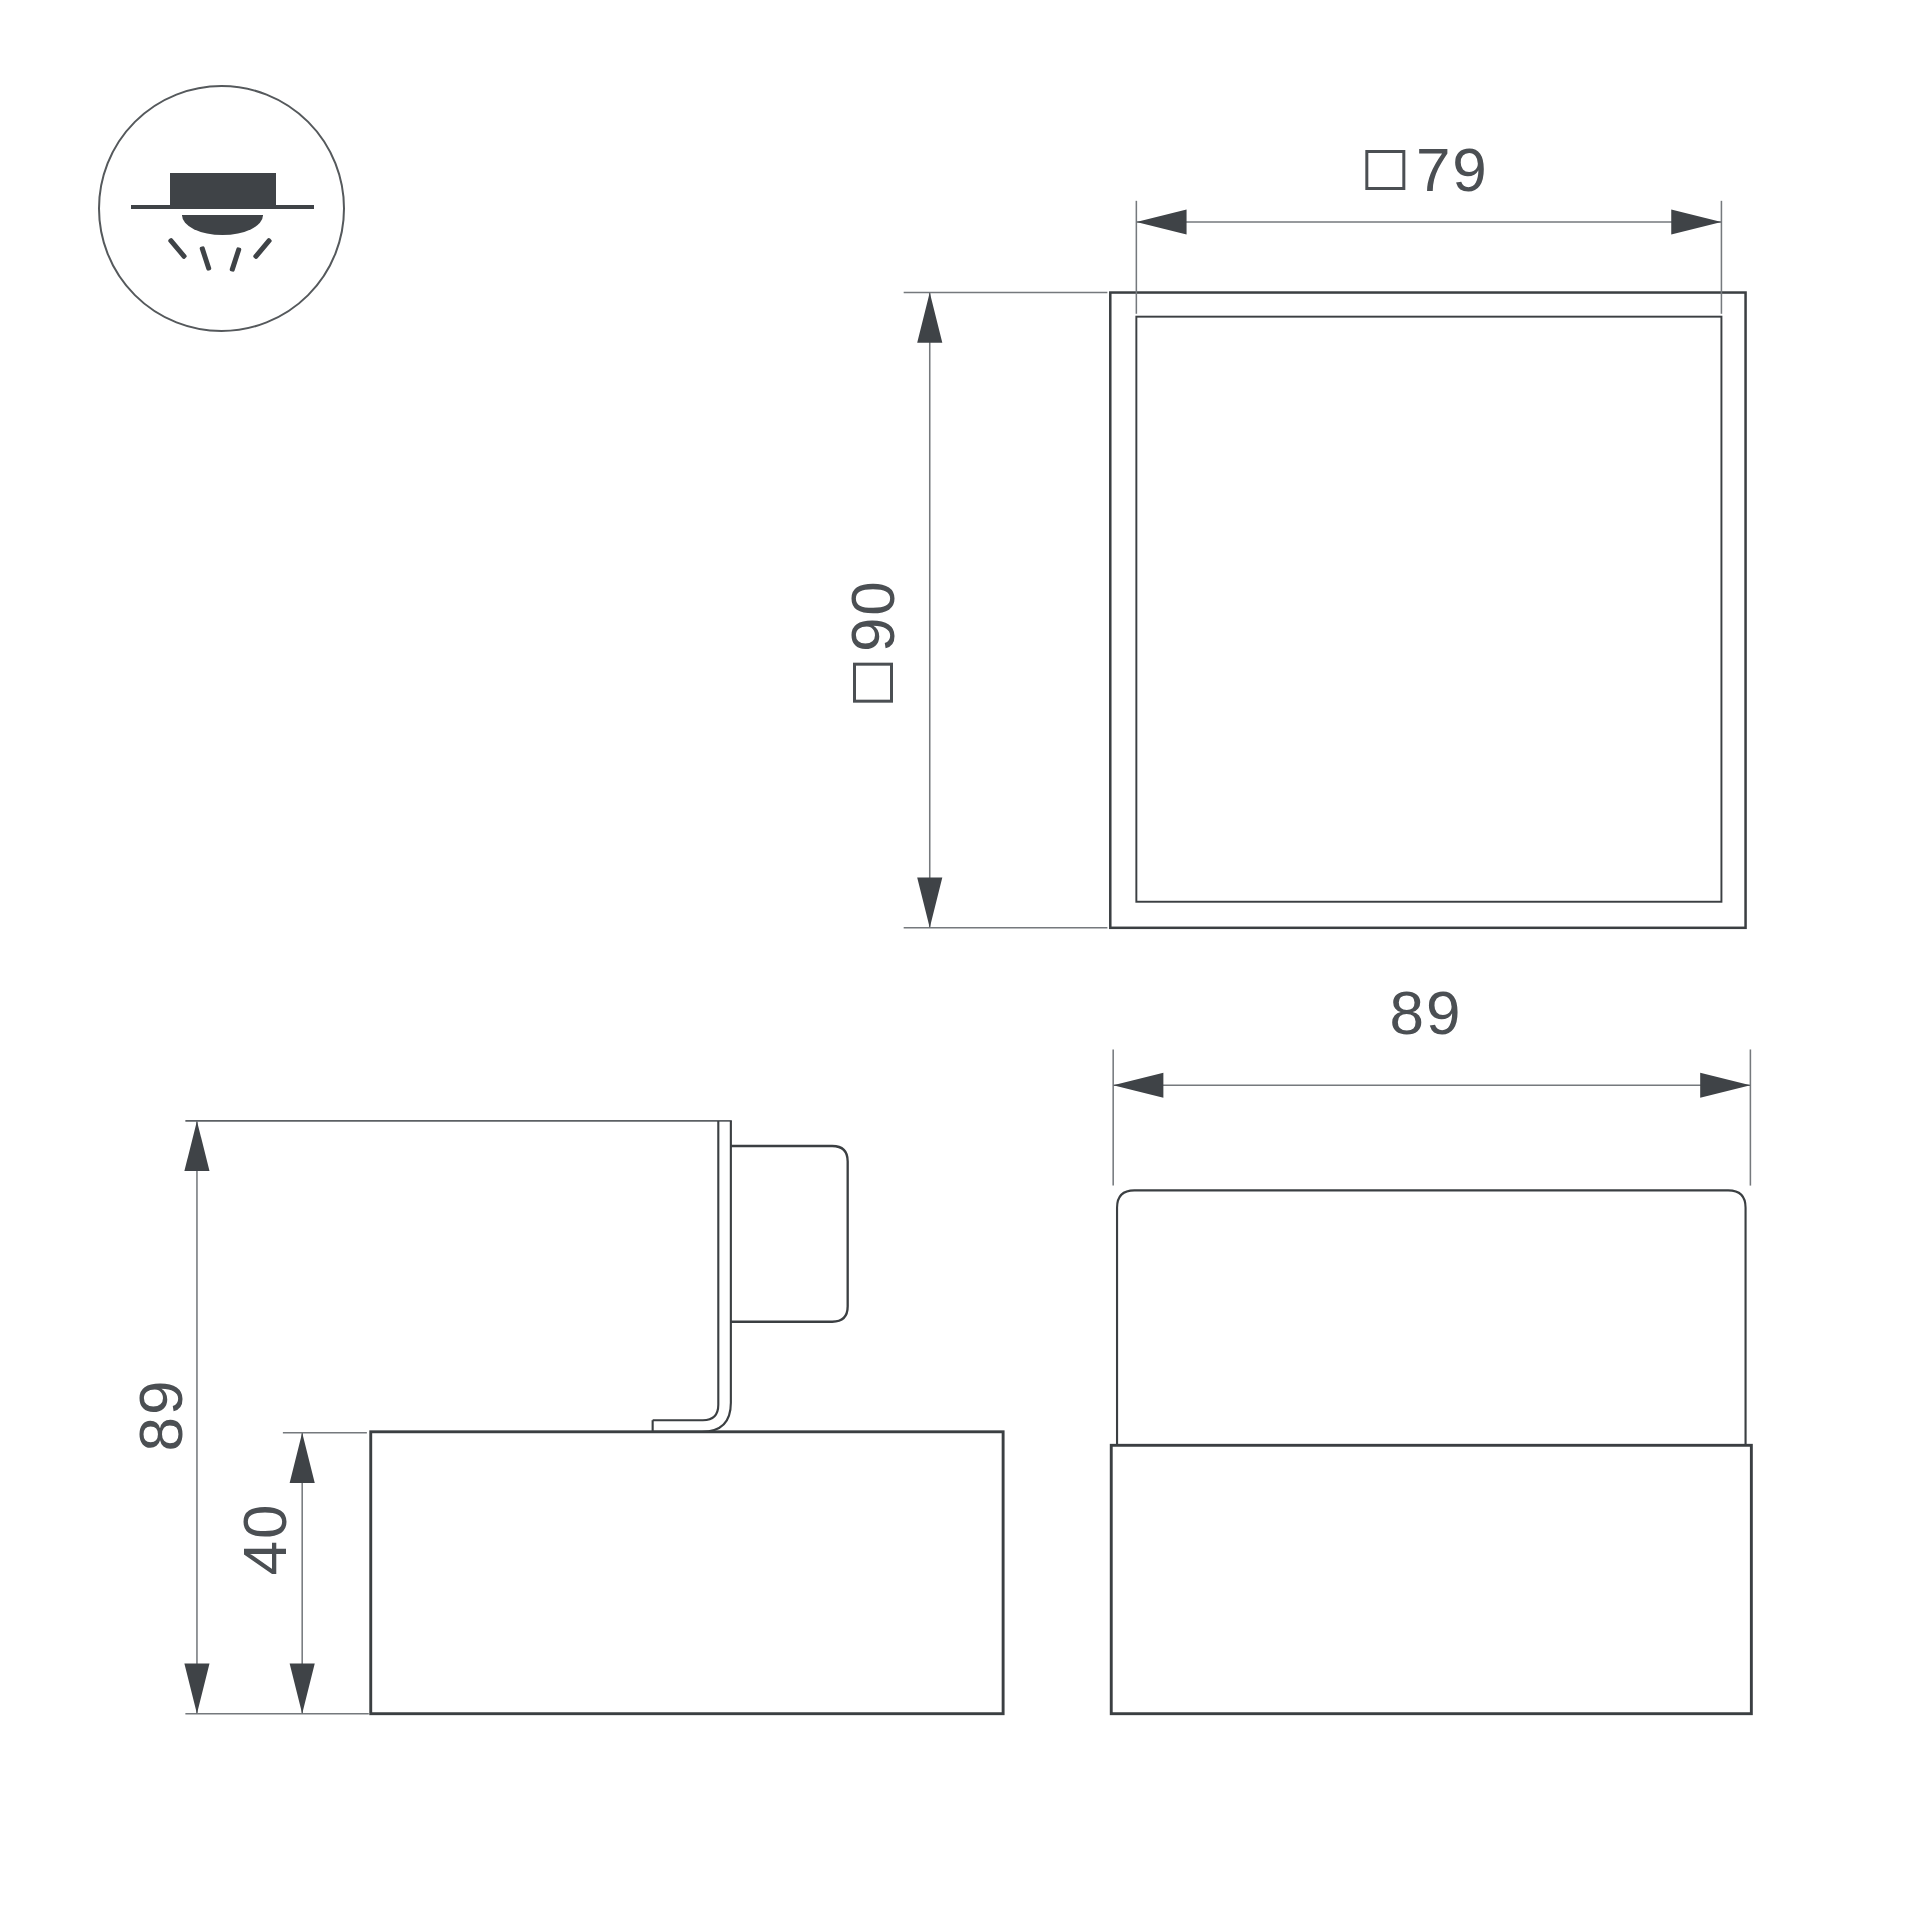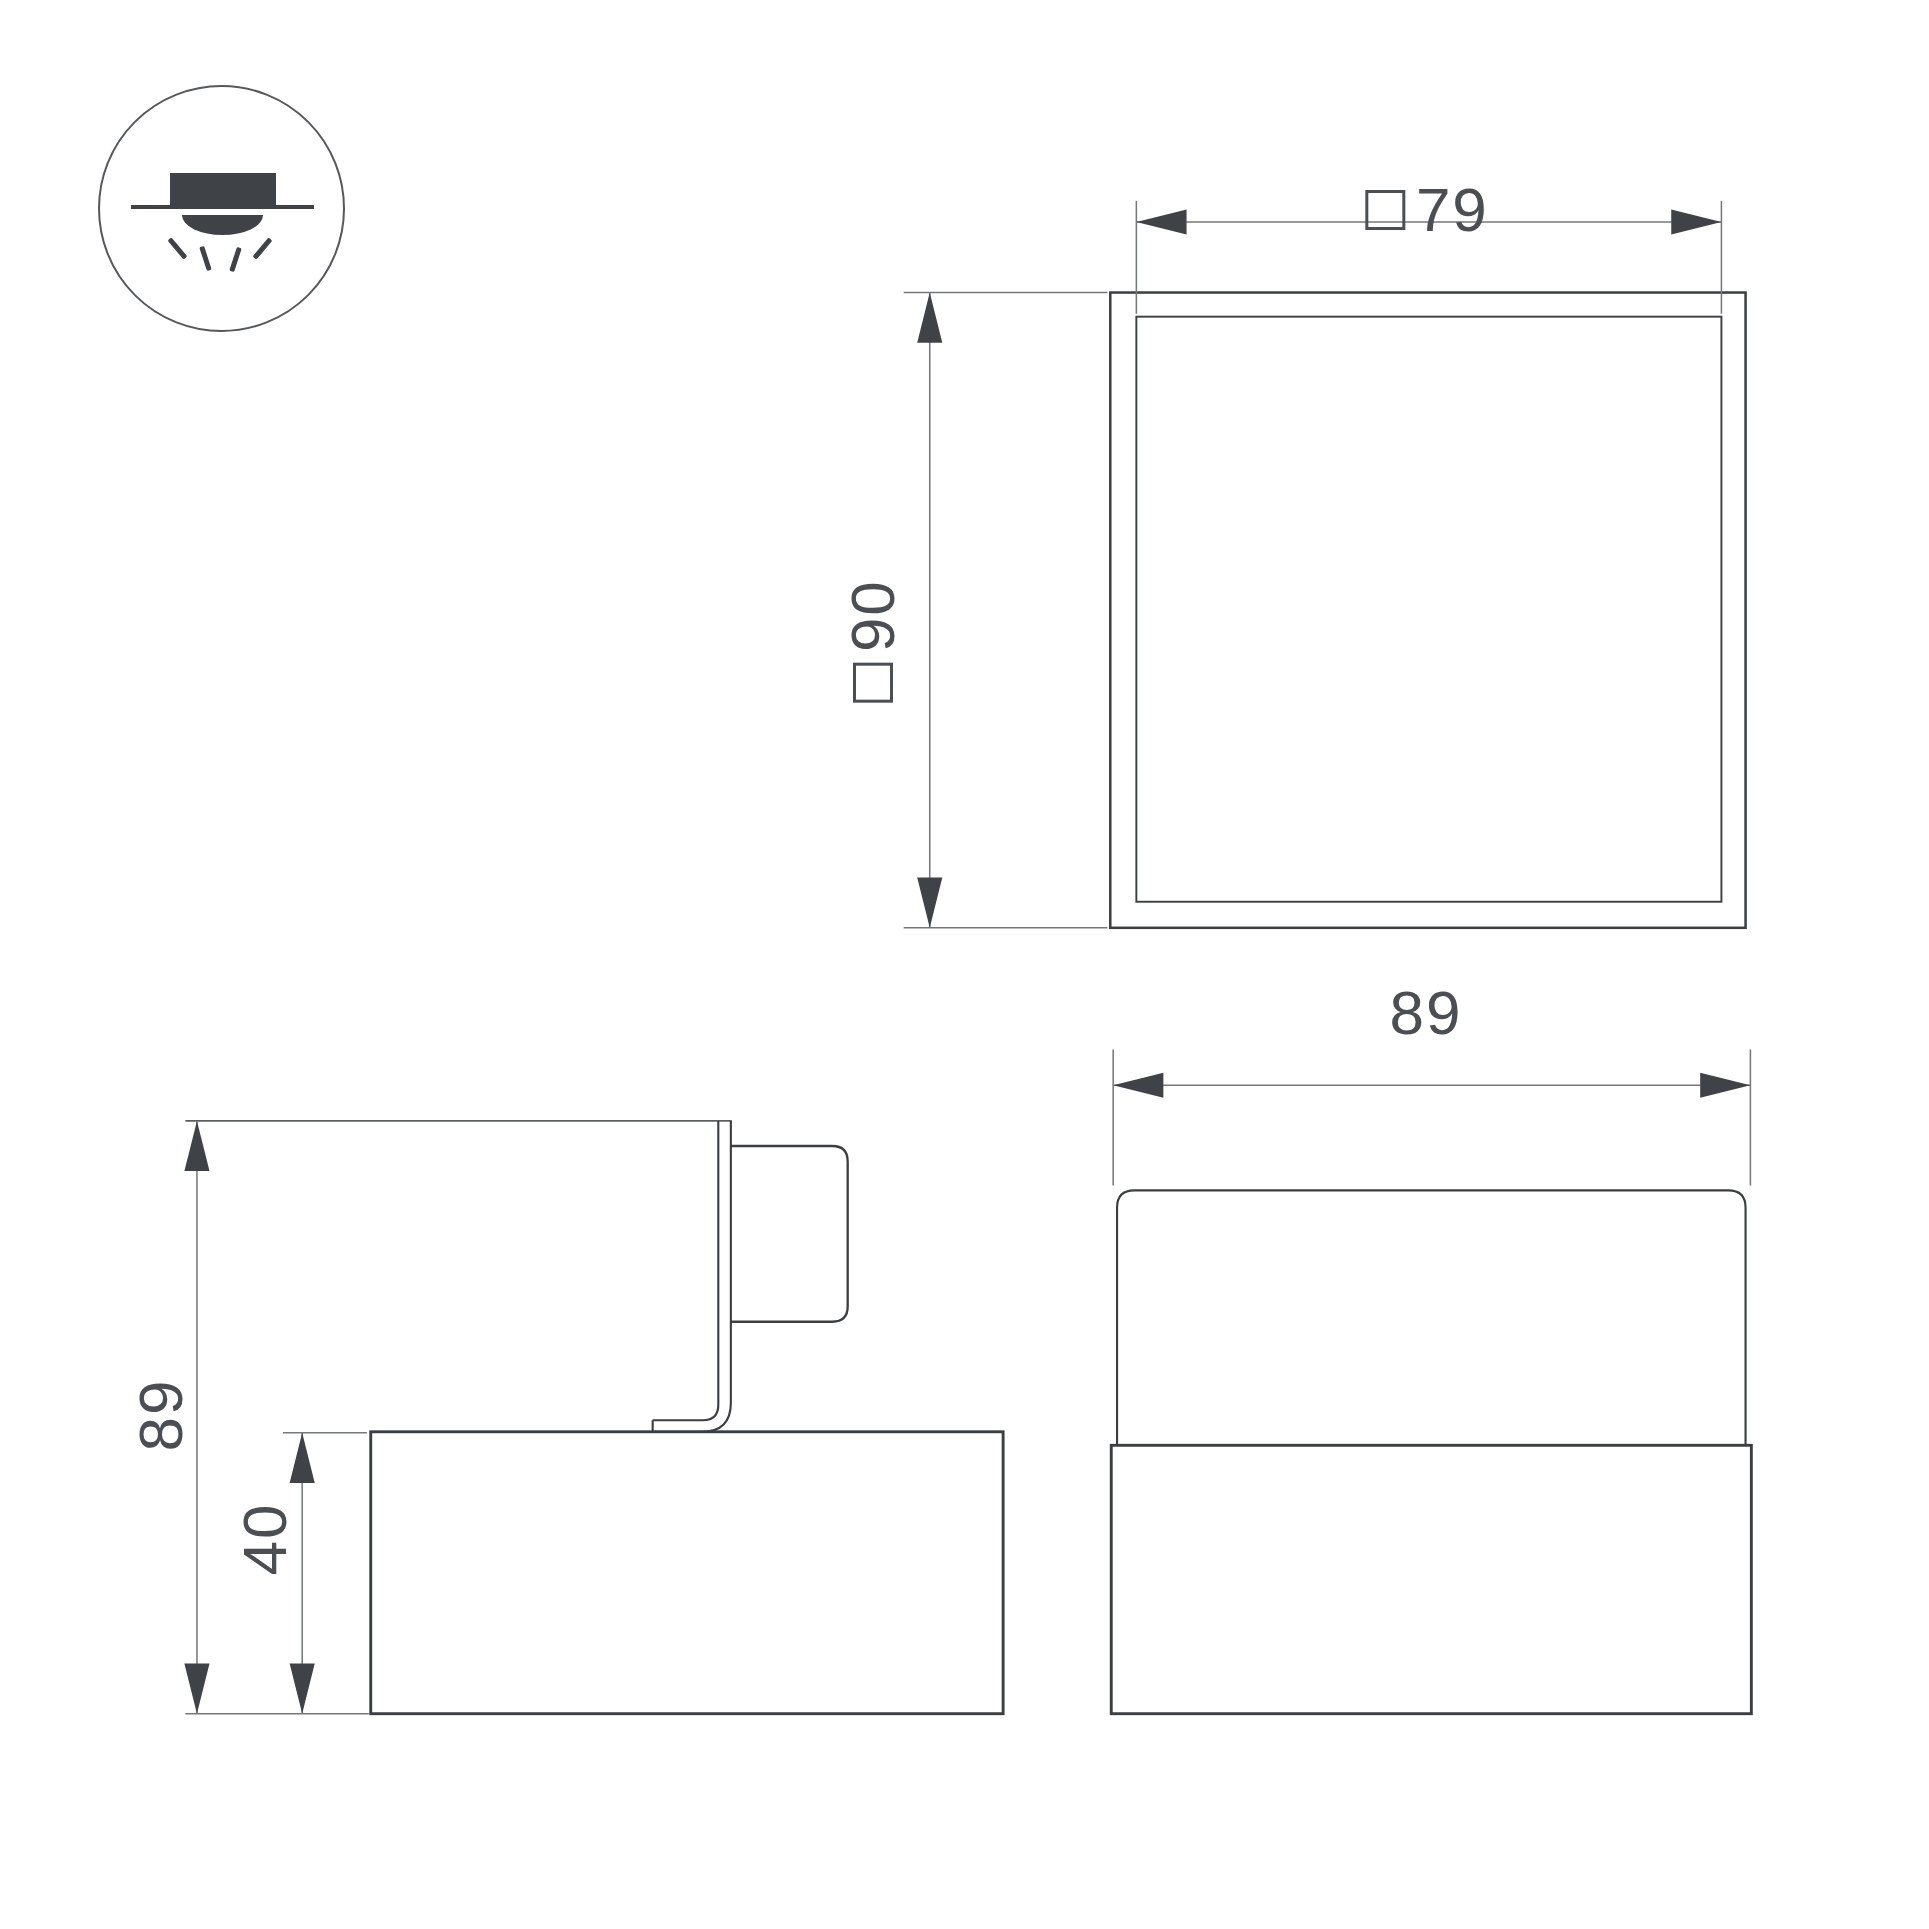--- a/index.html
+++ b/index.html
@@ -142,21 +142,21 @@
     <g stroke="#75797d" stroke-width="1.6" fill="none">
       <line x1="293" y1="1484" x2="380" y2="1484"></line>
       <line x1="313" y1="1484" x2="313" y2="1775"></line>
     </g>
     <g fill="#3f4347" stroke="none">
       <polygon points="313,1484 300,1536 326,1536"></polygon>
       <polygon points="313,1775 300,1723 326,1723"></polygon>
     </g>
   </svg>
 
-  <div class="dim-label centered" style="left:1427px;top:170px;margin-top:40px;">
+  <div class="dim-label centered" style="left:1427px;top:170px;">
     <span class="sq-sym"></span>
     <span>79</span>
   </div>
 
   <div class="dim-label rot" style="left:873px;top:641px;">
     <span class="sq-sym"></span>
     <span>90</span>
   </div>
 
   <div class="dim-label centered" style="left:1426px;top:1013px;">

